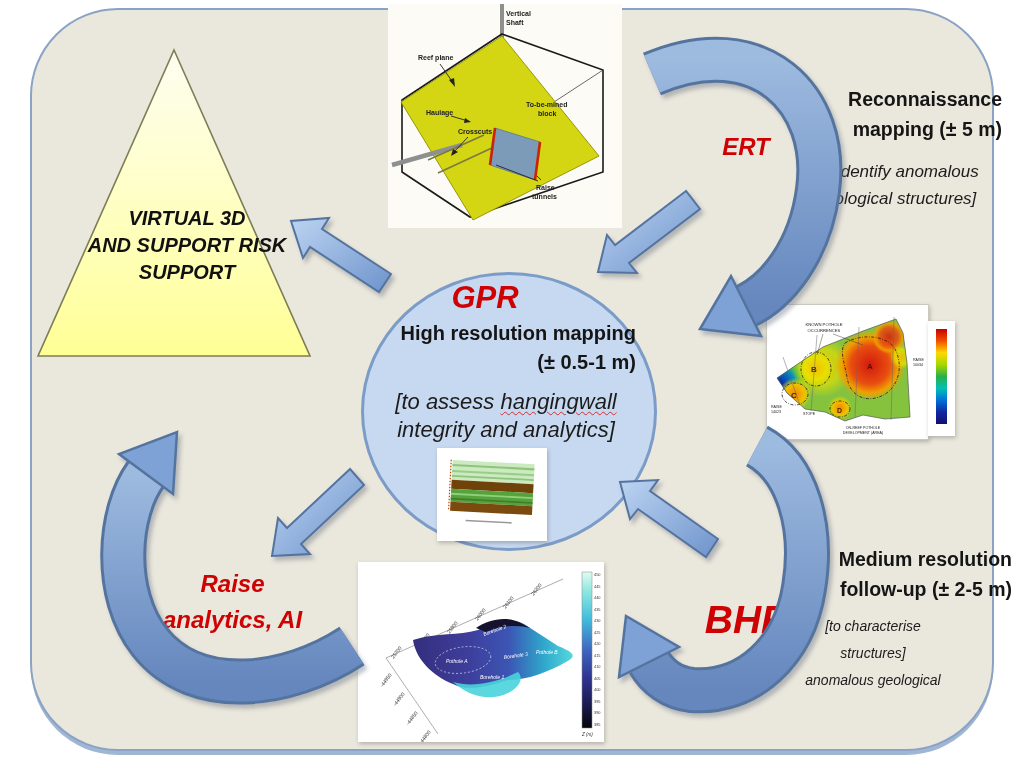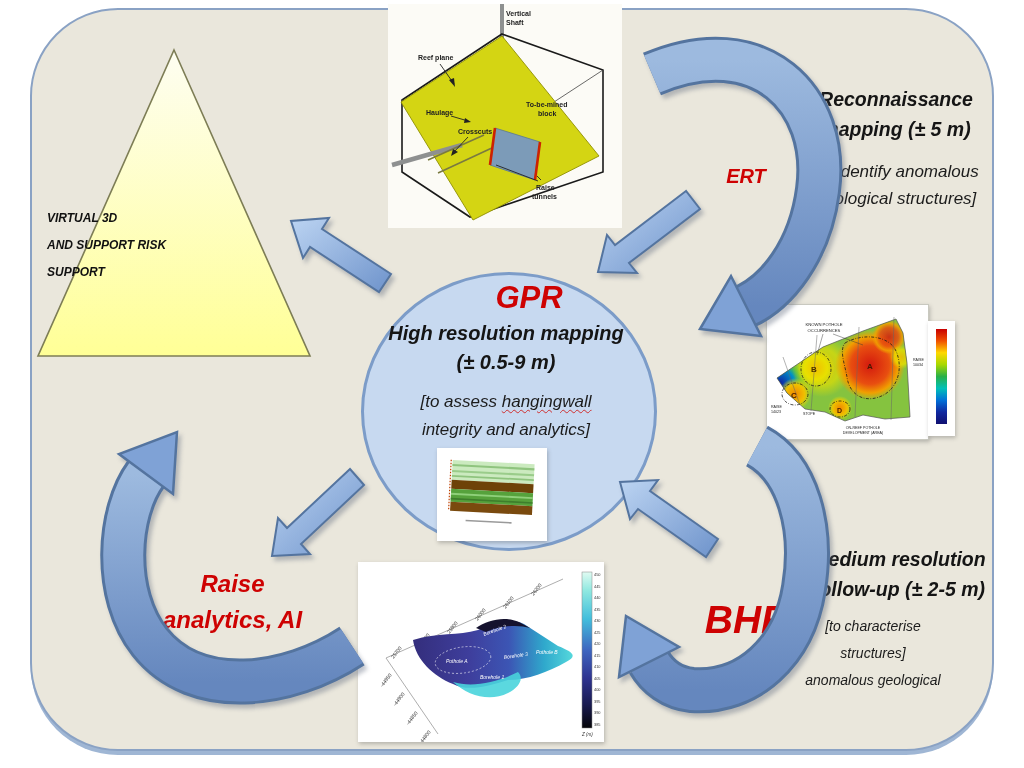--- a/index.html
+++ b/index.html
@@ -4,26 +4,26 @@
 <style>
   html,body{margin:0;padding:0;background:#fff;}
   .stage{position:relative;width:1024px;height:768px;background:#fff;overflow:hidden;
          font-family:"Liberation Sans",sans-serif;}
   .slide{position:absolute;left:30px;top:8px;width:960px;height:739px;
          background:#EAE7DC;border:2px solid #8AA2C4;border-radius:88px;
          box-shadow:0 5px 0 -1px #9FB6D4;}
   .abs{position:absolute;}
   .card{background:#fff;box-shadow:1px 2px 4px rgba(60,60,60,.3);}
   .redlab{color:#CE0202;font-weight:bold;font-style:italic;text-align:center;}
-  .blktitle{color:#151515;font-weight:bold;font-style:italic;text-align:center;}
+  .blktitle{color:#151515;font-weight:bold;text-align:right;}
   .blknote{color:#1c1c1c;font-style:italic;text-align:center;}
   .circle{position:absolute;left:361px;top:272px;width:290px;height:273px;border-radius:50%;
           background:#C7D9F0;border:3px solid #7C9CC8;}
-  .tri-text{position:absolute;left:47px;top:205px;width:258px;text-align:left;
-            font-size:12px;font-weight:bold;font-style:italic;color:#111;line-height:27px;}
+  .tri-text{position:absolute;left:58px;top:205px;width:258px;text-align:center;
+            font-size:20px;font-weight:bold;font-style:italic;color:#111;line-height:27px;}
   .wavy{text-decoration:underline wavy #D03030;text-decoration-thickness:1px;text-underline-offset:2px;}
   .arrows{position:absolute;left:0;top:0;filter:drop-shadow(3px 4px 2px rgba(95,105,125,.40));}
   .band{fill:none;stroke-linecap:butt;}
   .cbar-map{position:absolute;left:8px;top:8px;width:11px;height:95px;
     background:linear-gradient(#C80000,#F05000,#FFD800,#A8D800,#28B048,#00C0B8,#0070D8,#1028A0,#101070);}
   svg text{font-family:"Liberation Sans",sans-serif;}
 </style>
 </head>
 <body>
 
@@ -80,24 +80,24 @@
       <text x="38" y="111" font-size="7" font-weight="bold" fill="#222">Haulage</text>
       <text x="70" y="130" font-size="7" font-weight="bold" fill="#222">Crosscuts</text>
       <text x="138" y="103" font-size="7" font-weight="bold" fill="#222">To-be-mined</text>
       <text x="150" y="112" font-size="7" font-weight="bold" fill="#222">block</text>
       <text x="148" y="186" font-size="7" font-weight="bold" fill="#222">Raise</text>
       <text x="144" y="195" font-size="7" font-weight="bold" fill="#222">tunnels</text>
     </svg>
   </div>
 
   <div class="circle"></div>
-  <div class="abs redlab" style="left:464px;top:280px;width:130px;font-size:31px;">GPR</div>
+  <div class="abs redlab" style="left:420px;top:280px;width:130px;font-size:31px;">GPR</div>
   <div class="abs blktitle" style="left:376px;top:322px;width:260px;font-size:20px;">High resolution mapping</div>
-  <div class="abs blktitle" style="left:376px;top:351px;width:260px;font-size:20px;">(± 0.5-9 m)</div>
-  <div class="abs blknote" style="left:381px;top:388px;width:250px;font-size:17px;line-height:28px;">
+  <div class="abs blktitle" style="left:376px;top:351px;width:260px;font-size:20px;">(± 0.5-1 m)</div>
+  <div class="abs blknote" style="left:381px;top:388px;width:250px;font-size:22px;line-height:28px;">
     <span>[to assess </span><span class="wavy">hangingwall</span><br>
     <span>integrity and analytics]</span>
   </div>
 
   <div class="abs card" style="left:437px;top:448px;width:110px;height:93px;">
     <svg width="110" height="93" viewBox="0 0 110 93">
       <g transform="rotate(3 55 46)">
         <rect x="14" y="14" width="82" height="20" fill="#CBEABF"></rect>
         <rect x="14" y="18" width="82" height="2.2" fill="#8FC47E"></rect>
         <rect x="14" y="24" width="82" height="2.2" fill="#9ACC8A"></rect>
@@ -106,21 +106,21 @@
         <rect x="14" y="43" width="82" height="13" fill="#56A23C"></rect>
         <rect x="14" y="47" width="82" height="1.8" fill="#8FD07A"></rect>
         <rect x="14" y="52" width="82" height="1.6" fill="#3E7E2C"></rect>
         <rect x="14" y="56" width="82" height="9" fill="#7A4A0E"></rect>
         <line x1="12.5" y1="14" x2="12.5" y2="65" stroke="#C04000" stroke-width="1.2" stroke-dasharray="1.5 1.5"></line>
         <rect x="30" y="73" width="46" height="1.6" fill="#9a9a9a"></rect>
       </g>
     </svg>
   </div>
 
-  <div class="abs redlab" style="left:700px;top:133px;width:92px;font-size:20px;margin-top:32px;">ERT</div>
+  <div class="abs redlab" style="left:700px;top:133px;width:92px;font-size:24px;">ERT</div>
   <div class="abs blktitle" style="left:790px;top:84px;width:212px;font-size:19.5px;line-height:30px;">
     <div>Reconnaissance</div>
     <div>mapping (± 5 m)</div>
   </div>
   <div class="abs blknote" style="left:790px;top:158px;width:212px;font-size:17px;line-height:27px;">
     <div>[to identify anomalous</div>
     <div>geological structures]</div>
   </div>
 
   <div class="abs redlab" style="left:702px;top:598px;width:90px;font-size:39px;">BHR</div>

